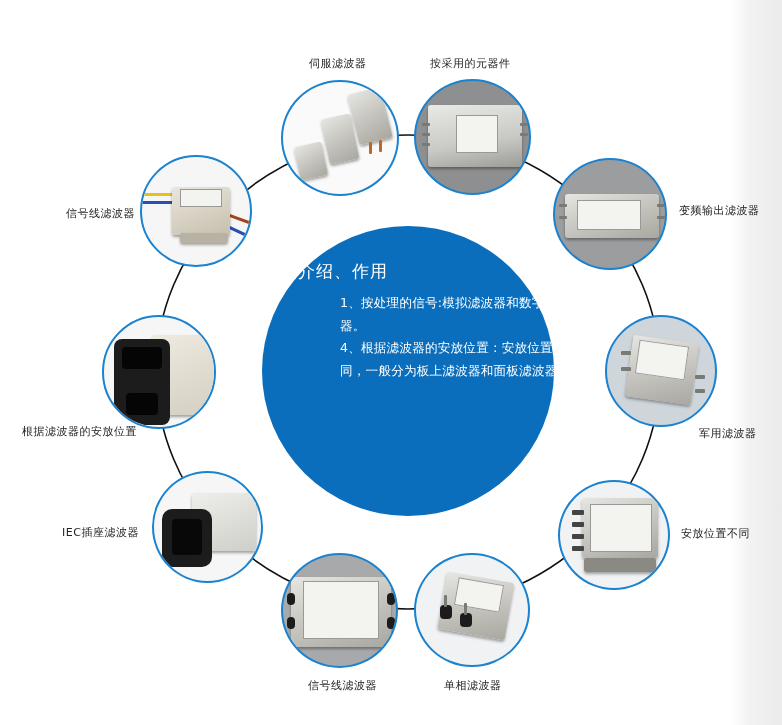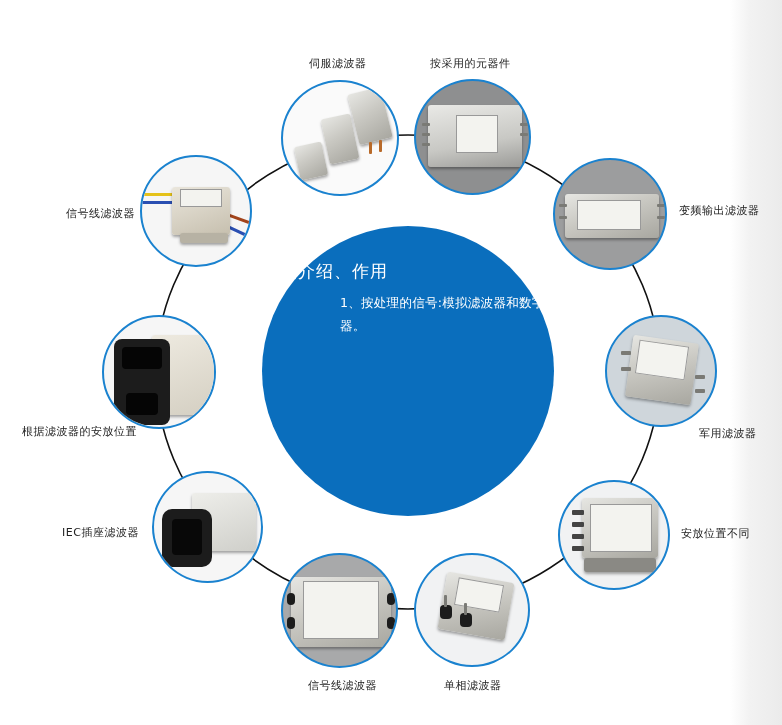--- a/index.html
+++ b/index.html
@@ -46,20 +46,21 @@
 <body>
 
 <svg class="ring-svg" width="782" height="725">
   <ellipse cx="408" cy="372" rx="252" ry="237" fill="none" stroke="#111" stroke-width="1.6"></ellipse>
 </svg>
 
 <div class="center">
   <div class="title">分类介绍、作用</div>
   <div class="body">
     <p>1、按处理的信号:模拟滤波器和数字滤波器。</p>
+    <p>4、根据滤波器的安放位置：安放位置不同，一般分为板上滤波器和面板滤波器。</p>
   </div>
 </div>
 
 <div class="node" style="left:281px;top:80px;width:118px;height:116px;background:#fafafa;">
   <div class="box" style="left:14px;top:62px;width:28px;height:34px;transform:rotate(-12deg);"></div>
   <div class="box" style="left:42px;top:34px;width:30px;height:46px;transform:rotate(-12deg);"></div>
   <div class="box" style="left:70px;top:8px;width:34px;height:52px;transform:rotate(-14deg);"></div>
   <div class="pin" style="left:86px;top:60px;width:3px;height:12px;background:#b86a2a;"></div>
   <div class="pin" style="left:96px;top:58px;width:3px;height:12px;background:#b86a2a;"></div>
 </div>

